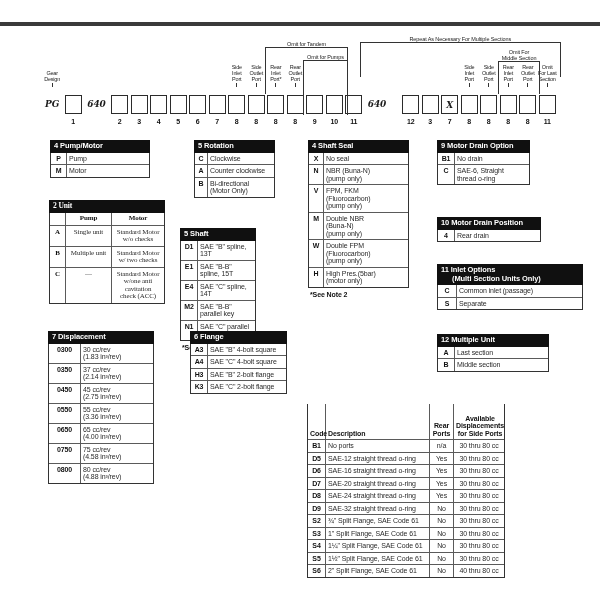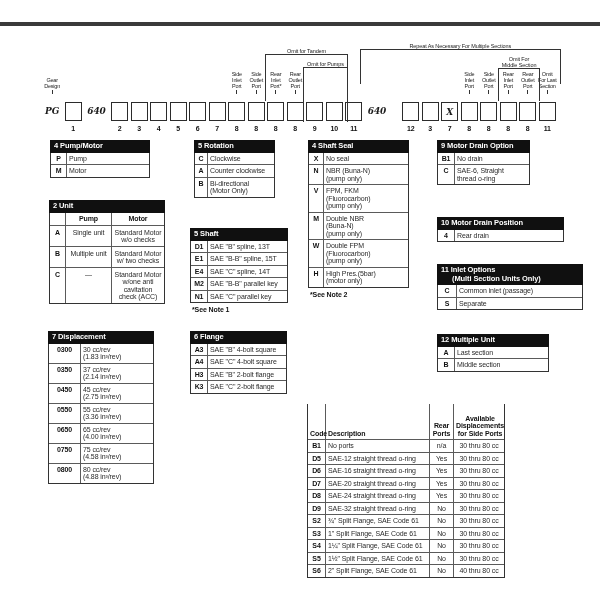--- a/index.html
+++ b/index.html
@@ -2,21 +2,21 @@
 <html><head>
 <meta charset="utf-8">
 <style>
   html,body{margin:0;padding:0;background:#fff;}
   #page{position:relative;width:600px;height:600px;background:#fff;overflow:hidden;
         font-family:"Liberation Sans",sans-serif;color:#1c1c1c;letter-spacing:-0.1px;}
   #top-rule{position:absolute;left:0;top:22px;width:600px;height:4px;background:#3a3a3a;}
   #page-title{position:absolute;left:45px;top:28px;font-size:14px;font-weight:bold;color:#161616;margin:0;letter-spacing:0;}
 
   
-  #diagram{position:absolute;left:0;top:7px;width:532px;height:132px;}
+  #diagram{position:absolute;left:0;top:0;width:532px;height:132px;}
   #diagram-items{position:absolute;left:42px;top:50px;display:flex;align-items:flex-end;}
   .di{position:relative;display:flex;flex-direction:column;justify-content:flex-end;height:64px;margin-right:2.5px;}
   .di-box{box-sizing:border-box;width:17px;height:19px;border:1px solid #2b2b2b;background:#fff;
           display:flex;align-items:center;justify-content:center;
           font-family:"DejaVu Serif",serif;font-style:italic;font-weight:bold;font-size:9px;}
   .di-text{height:19px;line-height:19px;font-family:"DejaVu Serif",serif;font-style:italic;font-weight:bold;
            font-size:9px;white-space:nowrap;padding:0 3px;}
   .di-num{position:absolute;top:calc(100% + 4px);left:-6px;right:-6px;text-align:center;
           font-size:7px;font-weight:bold;color:#111;}
   .di-above{position:absolute;bottom:27px;left:50%;transform:translateX(-50%);width:30px;
@@ -203,21 +203,21 @@
           <div class="tbl-r">
             <div class="tbl-c c0" style="width: 16px; flex: 0 0 auto;">P</div>
             <div class="tbl-c c1" style="flex: 1 1 0%;">Pump</div>
           </div>
           <div class="tbl-r">
             <div class="tbl-c c0" style="width: 16px; flex: 0 0 auto;">M</div>
             <div class="tbl-c c1" style="flex: 1 1 0%;">Motor</div>
           </div>
         </div>
       </div>
-      <div class="tbl t2" style="left: 49px; top: 200px; width: 116px;">
+      <div class="tbl t2" style="left: 49px; top: 200px; width: 116px; font-family: Liberation Serif, serif;">
         <div class="tbl-h">2 Unit</div>
         <div class="tbl-b">
           <div class="tbl-r sub">
             <div class="tbl-c c0" style="width: 16px; flex: 0 0 auto;"></div>
             <div class="tbl-c c1" style="width: 46px; flex: 0 0 auto;">Pump</div>
             <div class="tbl-c c2" style="flex: 1 1 0%;">Motor</div>
           </div>
           <div class="tbl-r">
             <div class="tbl-c c0" style="width: 16px; flex: 0 0 auto;">A</div>
             <div class="tbl-c c1" style="width: 46px; flex: 0 0 auto;">Single unit</div>
@@ -291,21 +291,21 @@
             <div class="tbl-c c0" style="width: 13px; flex: 0 0 auto;">A</div>
             <div class="tbl-c c1" style="flex: 1 1 0%;">Counter clockwise</div>
           </div>
           <div class="tbl-r">
             <div class="tbl-c c0" style="width: 13px; flex: 0 0 auto;">B</div>
             <div class="tbl-c c1" style="flex: 1 1 0%;">Bi-directional
 (Motor Only)</div>
           </div>
         </div>
       </div>
-      <div class="tbl t5" style="left: 190px; top: 228px; width: 98px;">
+      <div class="tbl t5" style="left: 180px; top: 228px; width: 76px;">
         <div class="tbl-h">5 Shaft</div>
         <div class="tbl-b">
           <div class="tbl-r">
             <div class="tbl-c c0" style="width: 17px; flex: 0 0 auto;">D1</div>
             <div class="tbl-c c1" style="flex: 1 1 0%;">SAE "B" spline, 13T</div>
           </div>
           <div class="tbl-r">
             <div class="tbl-c c0" style="width: 17px; flex: 0 0 auto;">E1</div>
             <div class="tbl-c c1" style="flex: 1 1 0%;">SAE "B-B" spline, 15T</div>
           </div>
@@ -469,21 +469,21 @@
             <div class="tbl-c c0" style="width: 17px; flex: 0 0 auto;">B1</div>
             <div class="tbl-c c1" style="flex: 1 1 0%;">No drain</div>
           </div>
           <div class="tbl-r">
             <div class="tbl-c c0" style="width: 17px; flex: 0 0 auto;">C</div>
             <div class="tbl-c c1" style="flex: 1 1 0%;">SAE-6, Straight
 thread o-ring</div>
           </div>
         </div>
       </div>
-      <div class="tbl t10" style="left: 437px; top: 217px; width: 127px;">
+      <div class="tbl t10" style="left: 437px; top: 217px; width: 104px;">
         <div class="tbl-h">10 Motor Drain Position</div>
         <div class="tbl-b">
           <div class="tbl-r">
             <div class="tbl-c c0" style="width: 17px; flex: 0 0 auto;">4</div>
             <div class="tbl-c c1" style="flex: 1 1 0%;">Rear drain</div>
           </div>
         </div>
       </div>
       <div class="tbl t11" style="left: 437px; top: 264px; width: 146px;">
         <div class="tbl-h">11 Inlet Options

